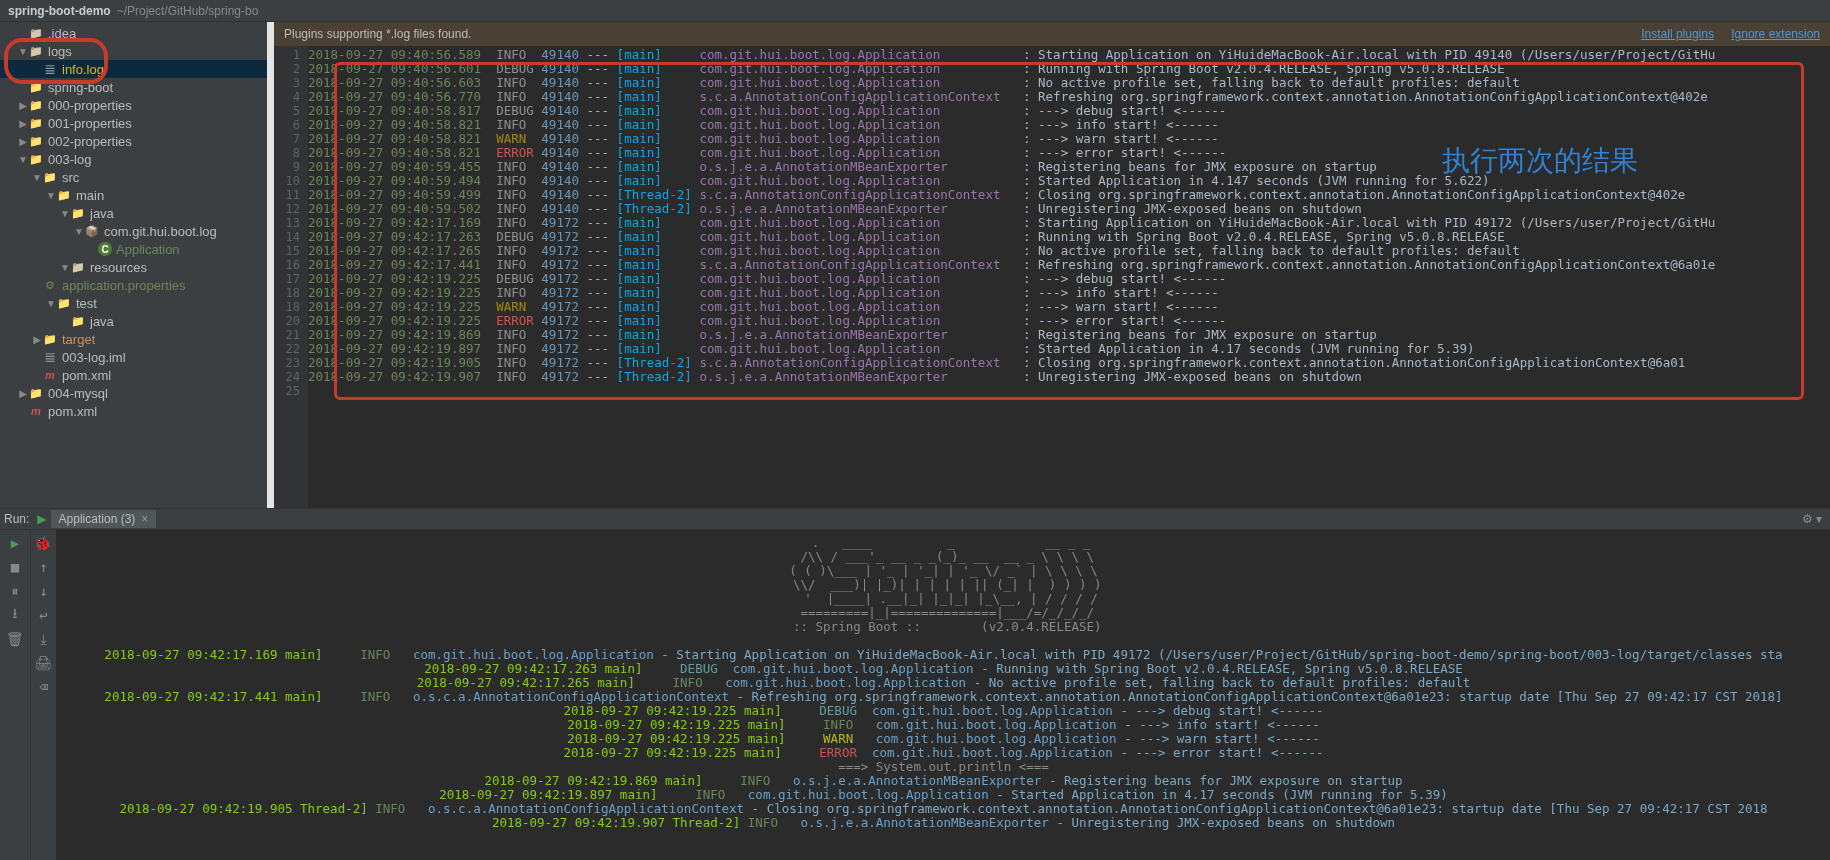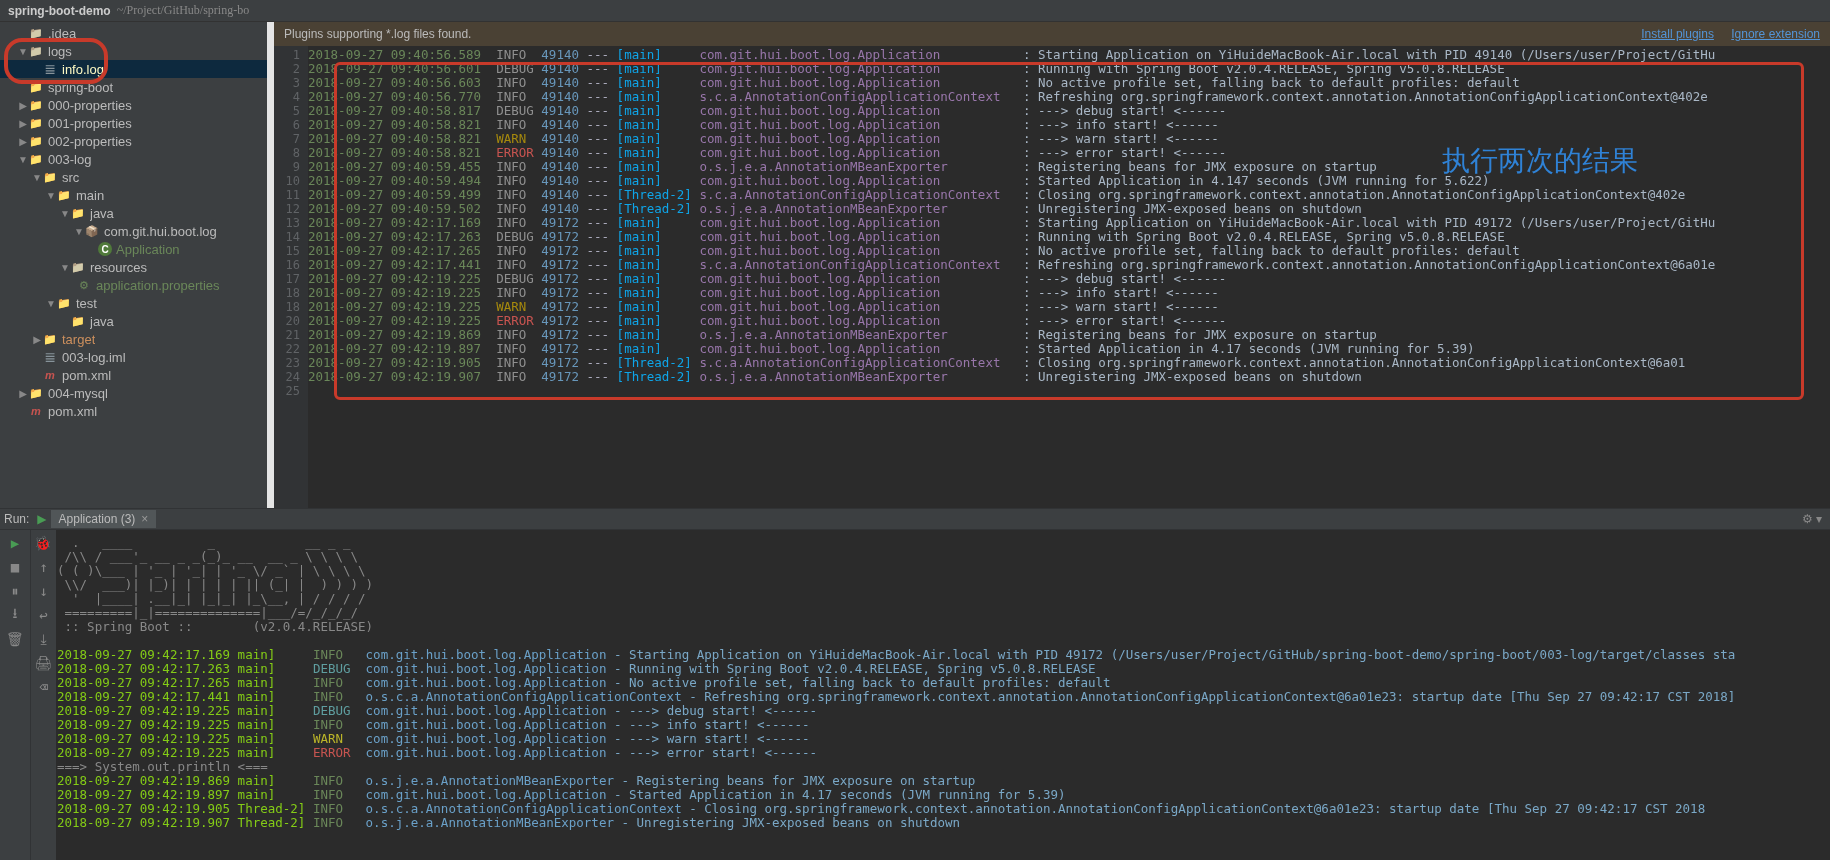--- a/index.html
+++ b/index.html
@@ -1,25 +1,25 @@
 <!DOCTYPE html>
 <html><head>
 <meta charset="utf-8">
 <style>
 * { margin:0; padding:0; box-sizing:border-box; }
 html,body { width:1830px; height:860px; background:#2b2b2b; font-family:"Menlo","Consolas",monospace; font-size:13px; color:#a9b7c6; overflow:hidden; }
 .root { display:flex; flex-direction:column; width:100%; height:100%; }
 .topbar { height:22px; background:#3c3f41; display:flex; align-items:center; padding:0 8px; font-family:sans-serif; font-size:12px; color:#bbb; border-bottom:1px solid #323232; }
 .topbar .proj { font-weight:bold; color:#ccc; }
-.topbar .path { color:#888; margin-left:6px;font-family:Liberation Serif, serif; }
+.topbar .path { color:#888; margin-left:6px; }
 .mainrow { display:flex; flex:1; min-height:0; }
 .sidebar { width:274px; background:#3c3f41; border-right:7px solid #e5e5e5; overflow:hidden; font-family:sans-serif; font-size:13px; }
 .tree { padding-top:2px; }
 .tree-row { display:flex; align-items:center; height:18px; white-space:nowrap; color:#bbbbbb; cursor:pointer; }
-.tree-row.sel { background:#0d293e; color:#fef9c3; }
+.tree-row.sel { background:#0d293e; color:#eab308; }
 .arrow { width:10px; display:inline-block; text-align:center; color:#888; font-size:10px; }
 .ic { width:16px; height:16px; display:inline-flex; align-items:center; justify-content:center; margin-right:4px; font-size:11px; }
 .ic.folder { color:#87939a; }
 .ic.folder::before { content:"📁"; filter:grayscale(0.7) brightness(0.9); }
 .ic.folder-blue::before { content:"📁"; }
 .ic.folder-blue { color:#3d7cc9; }
 .ic.folder-orange::before { content:"📁"; }
 .ic.folder-orange { color:#c07830; }
 .ic.pkg::before { content:"📦"; filter:grayscale(0.5); }
 .ic.file { color:#87939a; }
@@ -56,21 +56,21 @@
 .runbar .runlbl { margin-right:8px; }
 .runbar .tab { background:#515658; padding:2px 8px; border-radius:0; display:flex; align-items:center; }
 .runbar .tab .x { margin-left:6px; color:#999; cursor:pointer; }
 .runbar .gear { margin-left:auto; margin-right:8px; color:#888; }
 .console-row { flex:0 0 auto; display:flex; background:#2b2b2b; }
 .console-tools { width:30px; background:#3c3f41; display:flex; flex-direction:column; align-items:center; padding-top:4px; gap:6px; }
 .console-tools2 { width:26px; background:#3c3f41; display:flex; flex-direction:column; align-items:center; padding-top:4px; gap:6px; border-left:1px solid #313335; }
 .tbtn { width:18px; height:18px; display:flex; align-items:center; justify-content:center; font-size:14px; color:#8a8a8a; cursor:pointer; }
 .tbtn.play { color:#499c54; }
 .tbtn.bug { color:#c07830; }
-.console { flex:1; white-space:pre; font-size:12.5px; line-height:14px; padding:6px 0 6px 1px; color:#6aa0c8; overflow:hidden; }
+.console { flex:1; white-space:pre; font-size:12.5px; line-height:14px; padding:6px 0 6px 1px; color:#6aa0c8; overflow:hidden;text-align:center; }
 .console .ascii { color:#888; }
 .console .boot { color:#888; }
 .console .ln { height:14px; }
 .c-ts { color:#84cc16; }
 .c-info { color:#6a8759; }
 .c-debug { color:#5f9ea0; }
 .c-warn { color:#bbb529; }
 .c-error { color:#c75450; }
 .c-logger { color:#6aa0c8; }
 .c-msg { color:#7aa8c7; }
@@ -151,21 +151,21 @@
           <div class="tree-row" style="padding-left: 88px;">
             <span class="arrow"></span>
             <span class="ic cls"></span>
             <span class="lbl green">Application</span>
           </div>
           <div class="tree-row" style="padding-left: 60px;">
             <span class="arrow">▼</span>
             <span class="ic folder"></span>
             <span class="lbl">resources</span>
           </div>
-          <div class="tree-row" style="padding-left: 66px;">
+          <div class="tree-row" style="padding-left: 32px;">
             <span class="arrow"></span>
             <span class="ic prop"></span>
             <span class="lbl green">application.properties</span>
           </div>
           <div class="tree-row" style="padding-left: 46px;">
             <span class="arrow">▼</span>
             <span class="ic folder-blue"></span>
             <span class="lbl">test</span>
           </div>
           <div class="tree-row" style="padding-left: 60px;">

